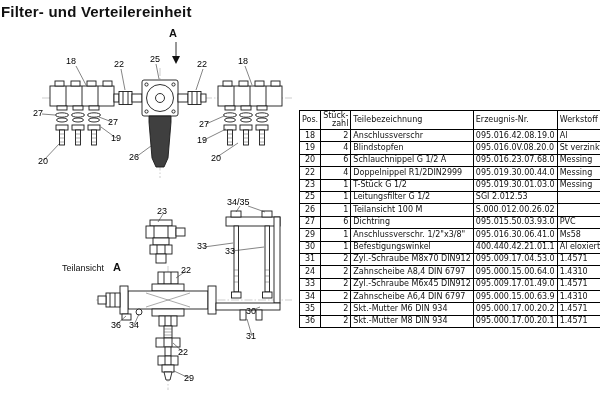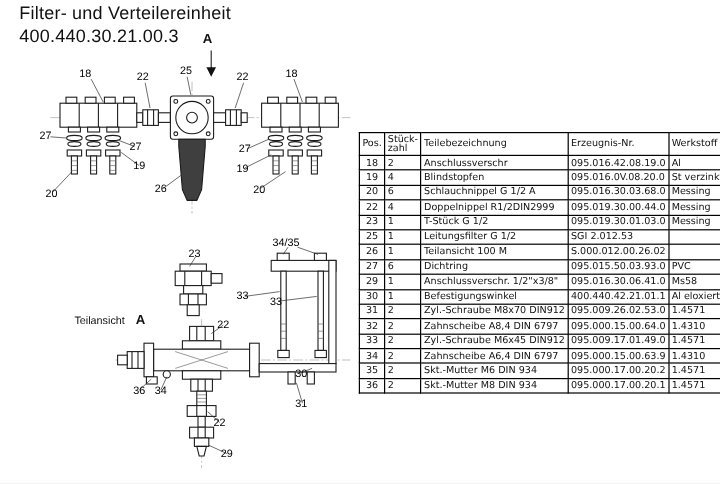--- a/index.html
+++ b/index.html
@@ -5,22 +5,22 @@
   html,body{margin:0;padding:0;background:#e8e8e8;}
   .page{
     position:relative;
     width:600px;height:403px;
     background:#ffffff;
     font-family:"Liberation Sans","DejaVu Sans",sans-serif;
     color:#111;
     overflow:hidden;
   }
   .title{
-    position:absolute;left:16px;top:3px;
-    font-size:15px;font-weight:normal;line-height:1.25;
+    position:absolute;left:1px;top:3px;
+    font-size:15px;font-weight:bold;line-height:1.25;
     letter-spacing:.2px;
   }
   
   .drawing{position:absolute;left:0;top:0;width:300px;height:403px;}
   .d-svg{position:absolute;left:0;top:0;}
   .d-svg rect,.d-svg circle,.d-svg ellipse,.d-svg polygon,.d-svg path{fill:#fff;stroke:#1a1a1a;stroke-width:0.9;}
   .d-svg line{stroke:#1a1a1a;stroke-width:0.9;}
   .d-svg .ld{stroke:#333;stroke-width:0.6;}
   .d-svg .thin{stroke:#555;stroke-width:0.5;}
   .d-svg .cl{stroke:#999;stroke-width:0.5;stroke-dasharray:8 2 1.5 2;}
@@ -47,34 +47,33 @@
   }
   .parts-table th,.parts-table td{
     border:1px solid #000;
     padding:0 2px;
     white-space:nowrap;overflow:hidden;
     text-align:left;vertical-align:middle;
   }
   .parts-table th{font-weight:normal;height:18px;white-space:pre-line;vertical-align:middle;}
   .parts-table td{height:11.4px;}
   .parts-table .c0{width:24px;text-align:center;}
-  .parts-table .c1{width:28px;text-align:left;}
+  .parts-table .c1{width:28px;text-align:right;}
   .parts-table .c2{width:116px;}
   .parts-table .c3{width:80px;}
   .parts-table .c4{width:46px;}
   .parts-table th.c0,.parts-table th.c2,.parts-table th.c3,.parts-table th.c4{text-align:left;}
 </style>
 </head>
 <body>
 
 <div class="page">
 
   <div class="title">
     <div>Filter- und Verteilereinheit</div>
-    <div>400.440.30.21.00.3</div>
   </div>
 
   <div class="drawing">
     <svg class="d-svg" width="300" height="403" viewBox="0 0 300 403">
 
       <g>
         <line class="cl" x1="42" y1="98" x2="292" y2="98"></line>
         <line class="cl" x1="160" y1="68" x2="160" y2="178"></line>
         <line class="cl" x1="168" y1="266" x2="168" y2="390"></line>
         <line class="cl" x1="96" y1="300" x2="292" y2="300"></line>
@@ -326,21 +325,21 @@
           <td class="c0">19</td>
           <td class="c1">4</td>
           <td class="c2">Blindstopfen</td>
           <td class="c3">095.016.0V.08.20.0</td>
           <td class="c4">St verzinkt</td>
         </tr>
         <tr>
           <td class="c0">20</td>
           <td class="c1">6</td>
           <td class="c2">Schlauchnippel G 1/2 A</td>
-          <td class="c3">095.016.30.03.68.0</td>
+          <td class="c3">095.016.23.07.68.0</td>
           <td class="c4">Messing</td>
         </tr>
         <tr>
           <td class="c0">22</td>
           <td class="c1">4</td>
           <td class="c2">Doppelnippel R1/2DIN2999</td>
           <td class="c3">095.019.30.00.44.0</td>
           <td class="c4">Messing</td>
         </tr>
         <tr>
@@ -382,25 +381,25 @@
           <td class="c0">30</td>
           <td class="c1">1</td>
           <td class="c2">Befestigungswinkel</td>
           <td class="c3">400.440.42.21.01.1</td>
           <td class="c4">Al eloxiert</td>
         </tr>
         <tr>
           <td class="c0">31</td>
           <td class="c1">2</td>
           <td class="c2">Zyl.-Schraube M8x70 DIN912</td>
-          <td class="c3">095.009.26.02.53.0</td>
+          <td class="c3">095.009.17.04.53.0</td>
           <td class="c4">1.4571</td>
         </tr>
         <tr>
-          <td class="c0">32</td>
+          <td class="c0">24</td>
           <td class="c1">2</td>
           <td class="c2">Zahnscheibe A8,4 DIN 6797</td>
           <td class="c3">095.000.15.00.64.0</td>
           <td class="c4">1.4310</td>
         </tr>
         <tr>
           <td class="c0">33</td>
           <td class="c1">2</td>
           <td class="c2">Zyl.-Schraube M6x45 DIN912</td>
           <td class="c3">095.009.17.01.49.0</td>

